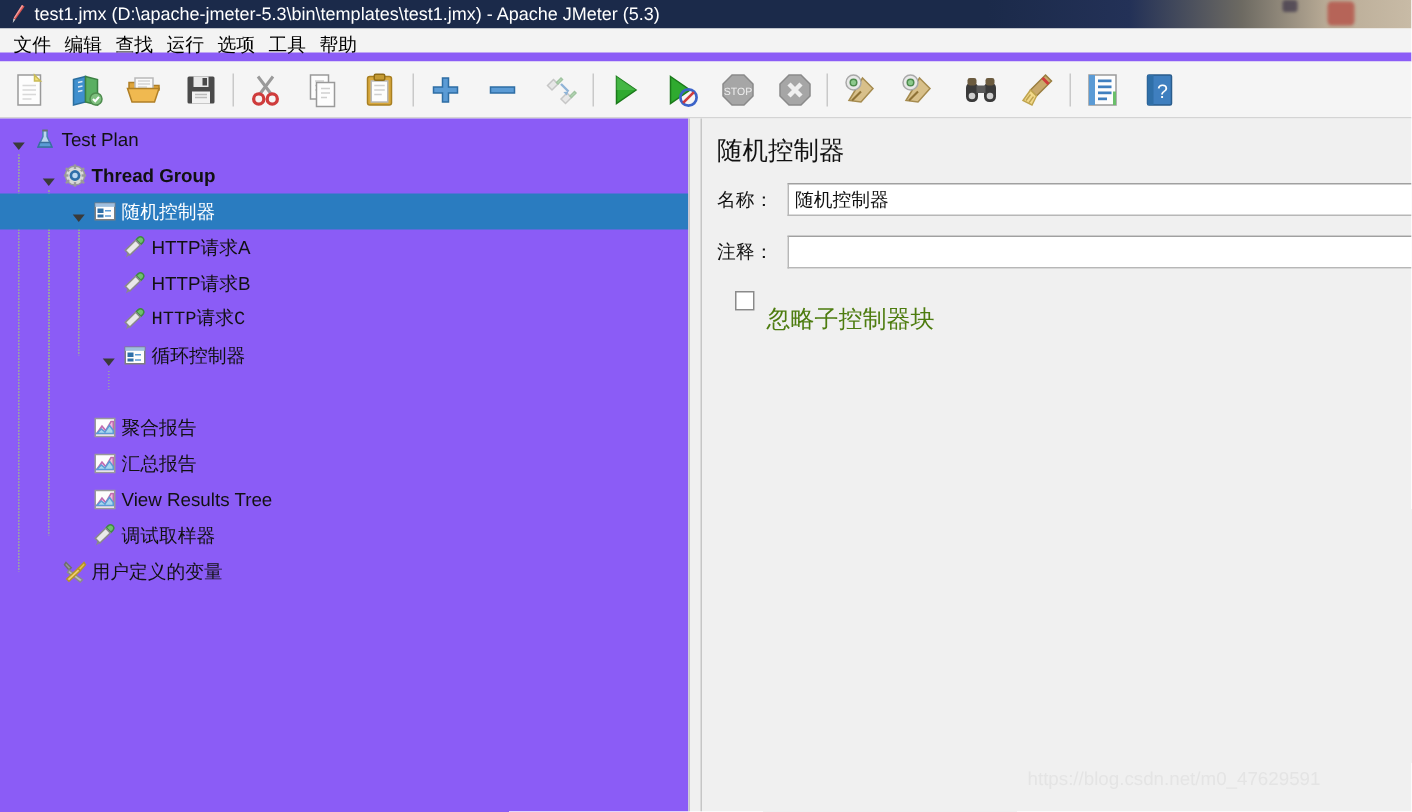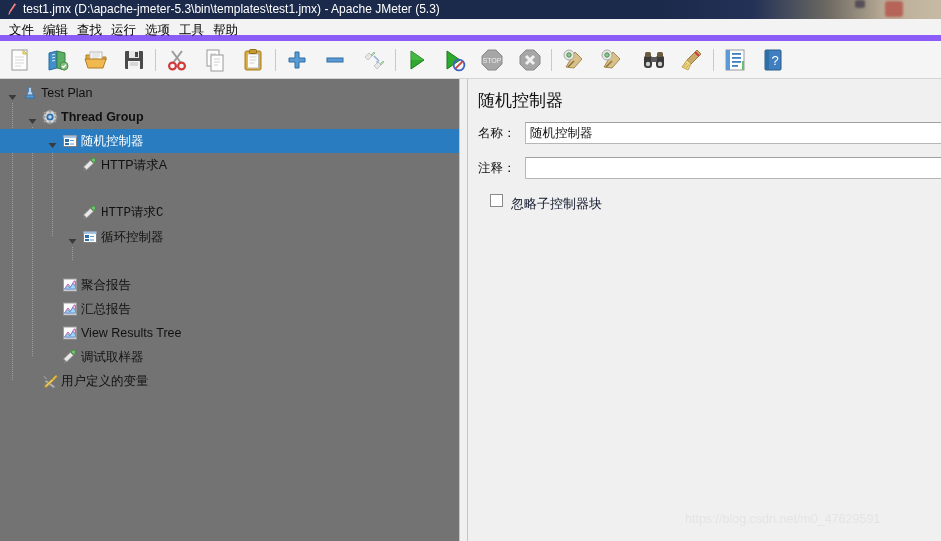--- a/index.html
+++ b/index.html
@@ -106,21 +106,21 @@
     top: 8px;
     width: 1px; height: 22px;
     background: #c9c9c9;
   }
 
   
   .tree-panel {
     position: absolute;
     left: 0; top: 79px;
     width: 459px; height: 462px;
-    background: #737373;
+    background: #8b5cf6;
     overflow: hidden;
   }
   .splitter {
     position: absolute;
     left: 459px; top: 79px;
     width: 9px; height: 462px;
     background: #f0f0f0;
     border-left: 1px solid #c6c6c6;
     border-right: 1px solid #c6c6c6;
     box-sizing: border-box;
@@ -210,24 +210,24 @@
     position: absolute;
     left: 0; top: 1px;
     width: 13px; height: 13px;
     box-sizing: border-box;
     background: #ffffff;
     border: 1px solid #8a8a8a;
     cursor: default;
   }
   .cb-label {
     position: absolute;
-    left: 21px; top: 2px;
+    left: 21px; top: 12px;
     height: 17px; line-height: 17px;
-    font-size: 13px;
-    color: #0f172a;
+    font-size: 16px;
+    color: #4d7c0f;
     white-space: nowrap;
   }
 
   
   .watermark {
     position: absolute;
     left: 685px; top: 512px;
     font-size: 12.5px;
     color: #e4e4e4;
     white-space: nowrap;
@@ -447,20 +447,28 @@
         <span class="tree-label" style="left: 81px;">随机控制器</span>
       </div>
       <div class="tree-row" style="top: 74px;">
         <span class="tree-ico" style="left: 82px;"><svg width="16" height="16" viewBox="0 0 16 16">
       <path d="M10.2 1.4 a2.2 2.2 0 0 1 3.1 3.1 l-1.4 1.4 -3.1 -3.1 z" fill="#6fc06f" stroke="#3f8a3f"></path>
       <path d="M8.4 3.2 l3.1 3.1 L4.6 13 l-3.1 -3.1 z" fill="#e9e9e9" stroke="#8a8a8a"></path>
       <path d="M3.1 11.3 l1.5 1.5 L2 14.6 z" fill="#8a8a8a"></path>
           </svg></span>
         <span class="tree-label" style="left: 101px;">HTTP请求A</span>
       </div>
+      <div class="tree-row" style="top: 98px;">
+        <span class="tree-ico" style="left: 82px;"><svg width="16" height="16" viewBox="0 0 16 16">
+      <path d="M10.2 1.4 a2.2 2.2 0 0 1 3.1 3.1 l-1.4 1.4 -3.1 -3.1 z" fill="#6fc06f" stroke="#3f8a3f"></path>
+      <path d="M8.4 3.2 l3.1 3.1 L4.6 13 l-3.1 -3.1 z" fill="#e9e9e9" stroke="#8a8a8a"></path>
+      <path d="M3.1 11.3 l1.5 1.5 L2 14.6 z" fill="#8a8a8a"></path>
+          </svg></span>
+        <span class="tree-label" style="left: 101px;">HTTP请求B</span>
+      </div>
       <div class="tree-row" style="top: 122px;">
         <span class="tree-ico" style="left: 82px;"><svg width="16" height="16" viewBox="0 0 16 16">
       <path d="M10.2 1.4 a2.2 2.2 0 0 1 3.1 3.1 l-1.4 1.4 -3.1 -3.1 z" fill="#6fc06f" stroke="#3f8a3f"></path>
       <path d="M8.4 3.2 l3.1 3.1 L4.6 13 l-3.1 -3.1 z" fill="#e9e9e9" stroke="#8a8a8a"></path>
       <path d="M3.1 11.3 l1.5 1.5 L2 14.6 z" fill="#8a8a8a"></path>
           </svg></span>
         <span class="tree-label" style="left: 101px; font-family: Liberation Mono, monospace;">HTTP请求C</span>
       </div>
       <div class="tree-row" style="top: 146px;">
         <span class="tree-toggle" style="left: 68px;"><svg width="9" height="7" viewBox="0 0 9 7">

